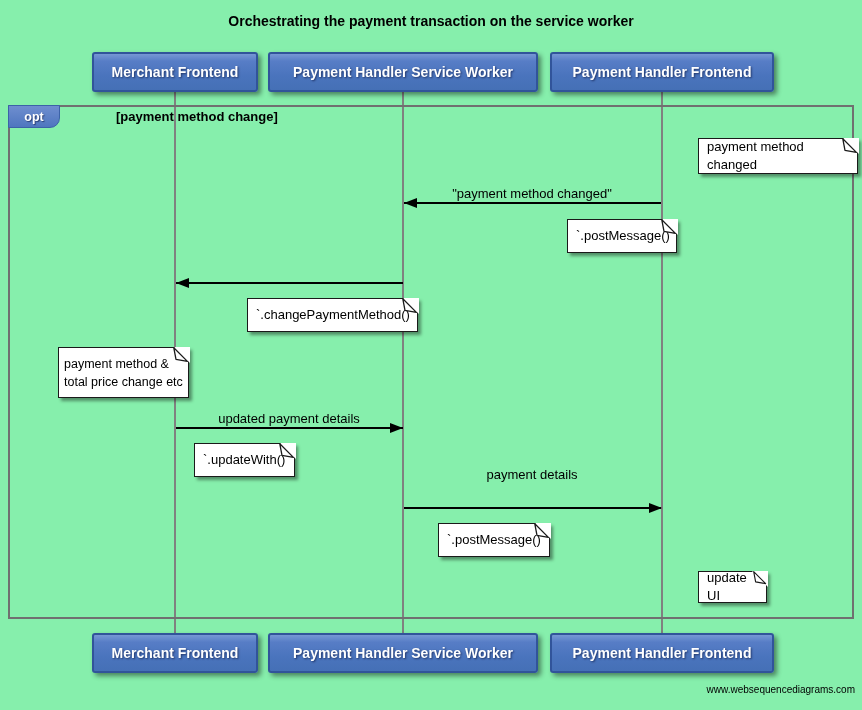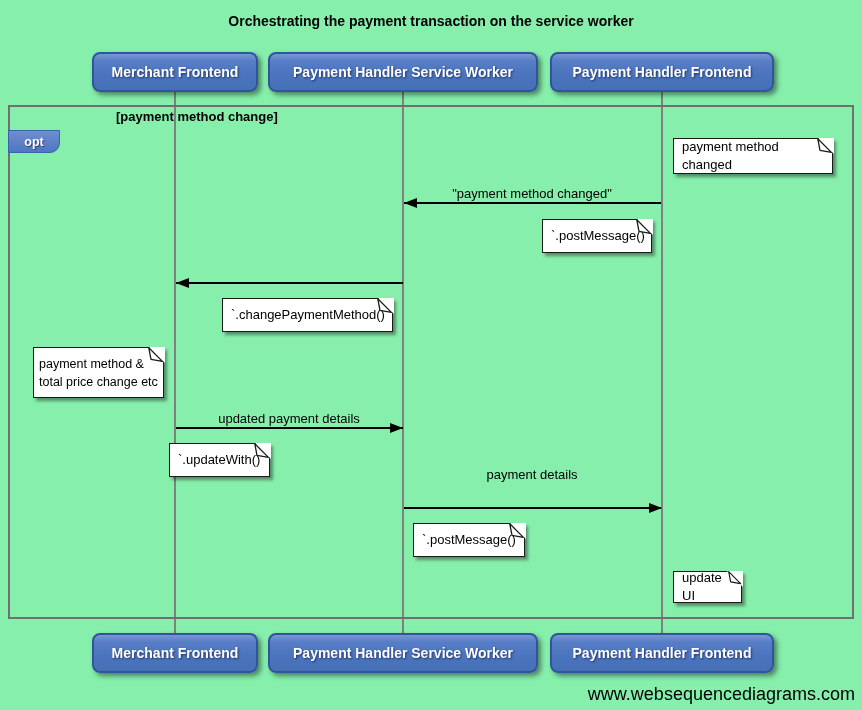--- a/index.html
+++ b/index.html
@@ -4,56 +4,56 @@
 <style>
   * { margin:0; padding:0; box-sizing:border-box; }
   body { background:#ffffff; font-family:"Liberation Sans","DejaVu Sans",sans-serif; color:#000; }
   .canvas { position:relative; width:862px; height:710px; background:#86efac; overflow:hidden; }
 
   .title { position:absolute; top:13px; left:0; width:100%; text-align:center;
            font-size:14px; font-weight:bold; }
 
   .actor-box { position:absolute; height:40px; display:flex; align-items:center; justify-content:center;
                background:linear-gradient(180deg,#7697d4 0%,#577dc6 20%,#4a74bd 60%,#4570b6 100%);
-               border:2px solid #31549a; border-radius:8px;
+               border:2px solid #31549a; border-radius:3px;
                box-shadow:3px 3px 5px rgba(0,0,0,0.45);
                color:#fff; font-size:14px; font-weight:bold;
                text-shadow:1px 1px 2px rgba(10,20,60,0.65); z-index:5; }
 
   .lifeline { position:absolute; width:2px; top:92px; height:541px; background:#808080; z-index:1; }
 
   .frame { position:absolute; left:8px; top:105px; width:846px; height:514px;
            border:2px solid #707070; z-index:2; }
   .frame-tab { position:absolute; left:-2px; top:-2px; width:52px; height:23px;
                background:linear-gradient(180deg,#6e8ecf,#4f76bf);
                border:1px solid #3c62a8; border-bottom-right-radius:10px;
                display:flex; align-items:center; justify-content:center;
                color:#fff; font-size:12.5px; font-weight:bold;
-               text-shadow:1px 1px 1px rgba(10,20,60,0.6);margin-top:25px; }
+               text-shadow:1px 1px 1px rgba(10,20,60,0.6); }
   .frame-guard { position:absolute; left:74px; top:2px; font-size:13px; font-weight:bold;padding-left:32px; }
 
   .msg-line { position:absolute; height:2px; background:#000; z-index:3; }
   .msg-head { position:absolute; width:0; height:0; border-top:5px solid transparent;
               border-bottom:5px solid transparent; z-index:3; }
   .msg-head.left  { border-right:13px solid #000; }
   .msg-head.right { border-left:13px solid #000; }
   .msg-label { position:absolute; height:16px; font-size:13px; white-space:nowrap;
                transform:translateX(-50%); text-align:center; z-index:3; }
 
   .note { position:absolute; background:#fff; border:1.5px solid #1a1a1a;
           box-shadow:3px 3px 3px rgba(0,0,0,0.4);
-          display:flex; align-items:center; z-index:4; }
+          display:flex; align-items:center; z-index:4;margin-left:25px; }
   .note::before { content:""; position:absolute; top:-1.5px; right:-1.5px; width:0; height:0;
                   border-style:solid; border-width:0 16px 16px 0;
                   border-color:transparent #ffffff transparent transparent; z-index:2; }
   .note .fold { position:absolute; top:-1px; right:-1px; z-index:3; }
   .note-text { padding:2px 8px; font-size:13px; line-height:18px; white-space:pre-line; z-index:1; }
   .note.small-pad .note-text { padding:2px 5px; font-size:12.5px; }
 
-  .watermark { position:absolute; top:684px; right:7px; font-size:18px; }
+  .watermark { position:absolute; top:684px; right:7px; font-size:10px; }
 </style>
 </head>
 <body>
 
 <div class="canvas">
 
   <div class="title">Orchestrating the payment transaction on the service worker</div>
 
   <div class="lifeline" style="left:174px;"></div>
   <div class="lifeline" style="left:402px;"></div>

